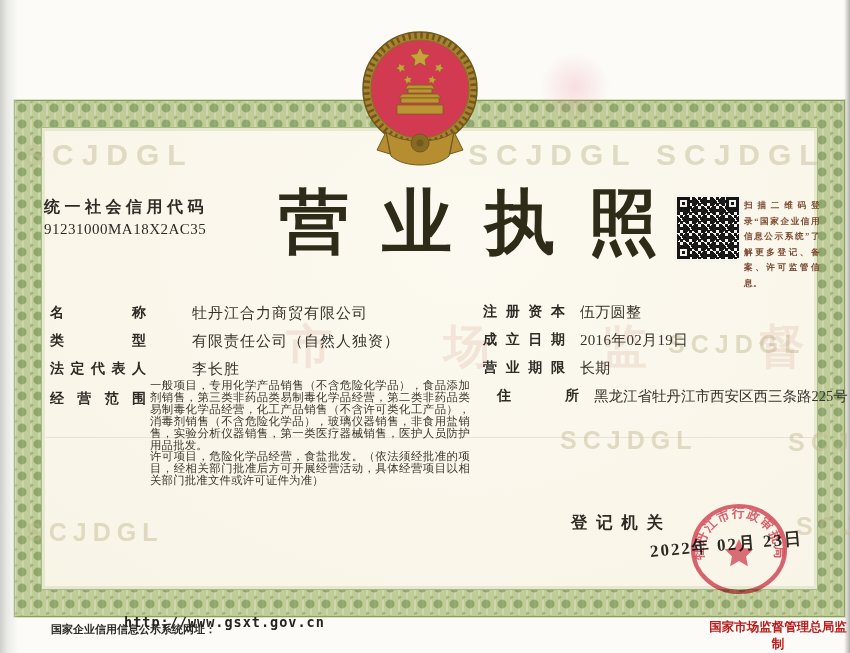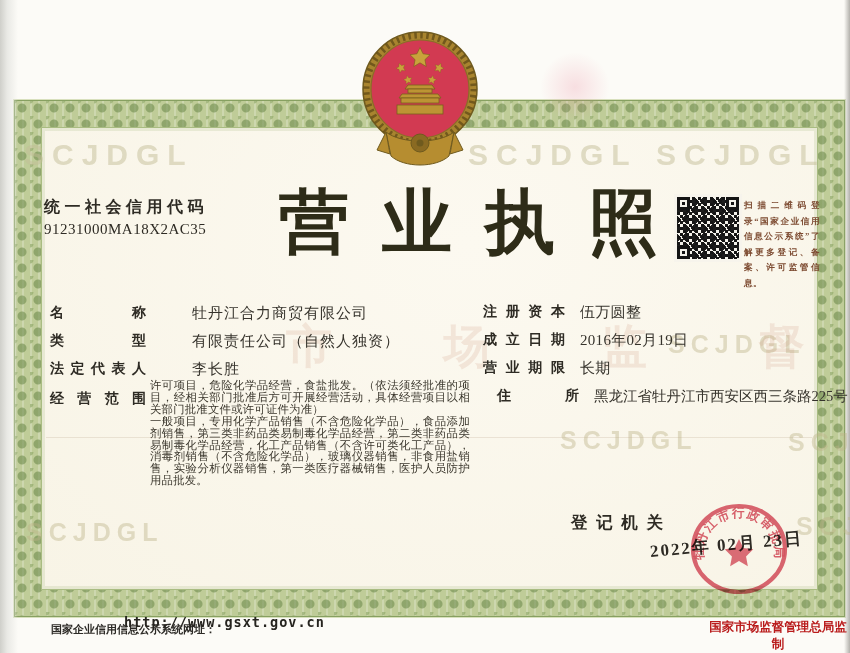--- a/index.html
+++ b/index.html
@@ -165,22 +165,22 @@
     <span class="val">有限责任公司（自然人独资）</span>
   </div>
   <div class="row row-l" style="left:50px;top:360px;">
     <span class="lab lab-l">法定代表人</span>
     <span class="val">李长胜</span>
   </div>
   <div class="row row-l" style="left:50px;top:390px;">
     <span class="lab lab-l">经营范围</span>
   </div>
   <div class="scope">
+    <div>一般项目，专用化学产品销售（不含危险化学品），食品添加剂销售，第三类非药品类易制毒化学品经营，第二类非药品类易制毒化学品经营，化工产品销售（不含许可类化工产品），消毒剂销售（不含危险化学品），玻璃仪器销售，非食用盐销售，实验分析仪器销售，第一类医疗器械销售，医护人员防护用品批发。</div>
     <div>许可项目，危险化学品经营，食盐批发。（依法须经批准的项目，经相关部门批准后方可开展经营活动，具体经营项目以相关部门批准文件或许可证件为准）</div>
-    <div>一般项目，专用化学产品销售（不含危险化学品），食品添加剂销售，第三类非药品类易制毒化学品经营，第二类非药品类易制毒化学品经营，化工产品销售（不含许可类化工产品），消毒剂销售（不含危险化学品），玻璃仪器销售，非食用盐销售，实验分析仪器销售，第一类医疗器械销售，医护人员防护用品批发。</div>
   </div>
 
   <div class="row row-r" style="left:483px;top:303px;">
     <span class="lab lab-r">注册资本</span>
     <span class="val">伍万圆整</span>
   </div>
   <div class="row row-r" style="left:483px;top:331px;">
     <span class="lab lab-r">成立日期</span>
     <span class="val">2016年02月19日</span>
   </div>

